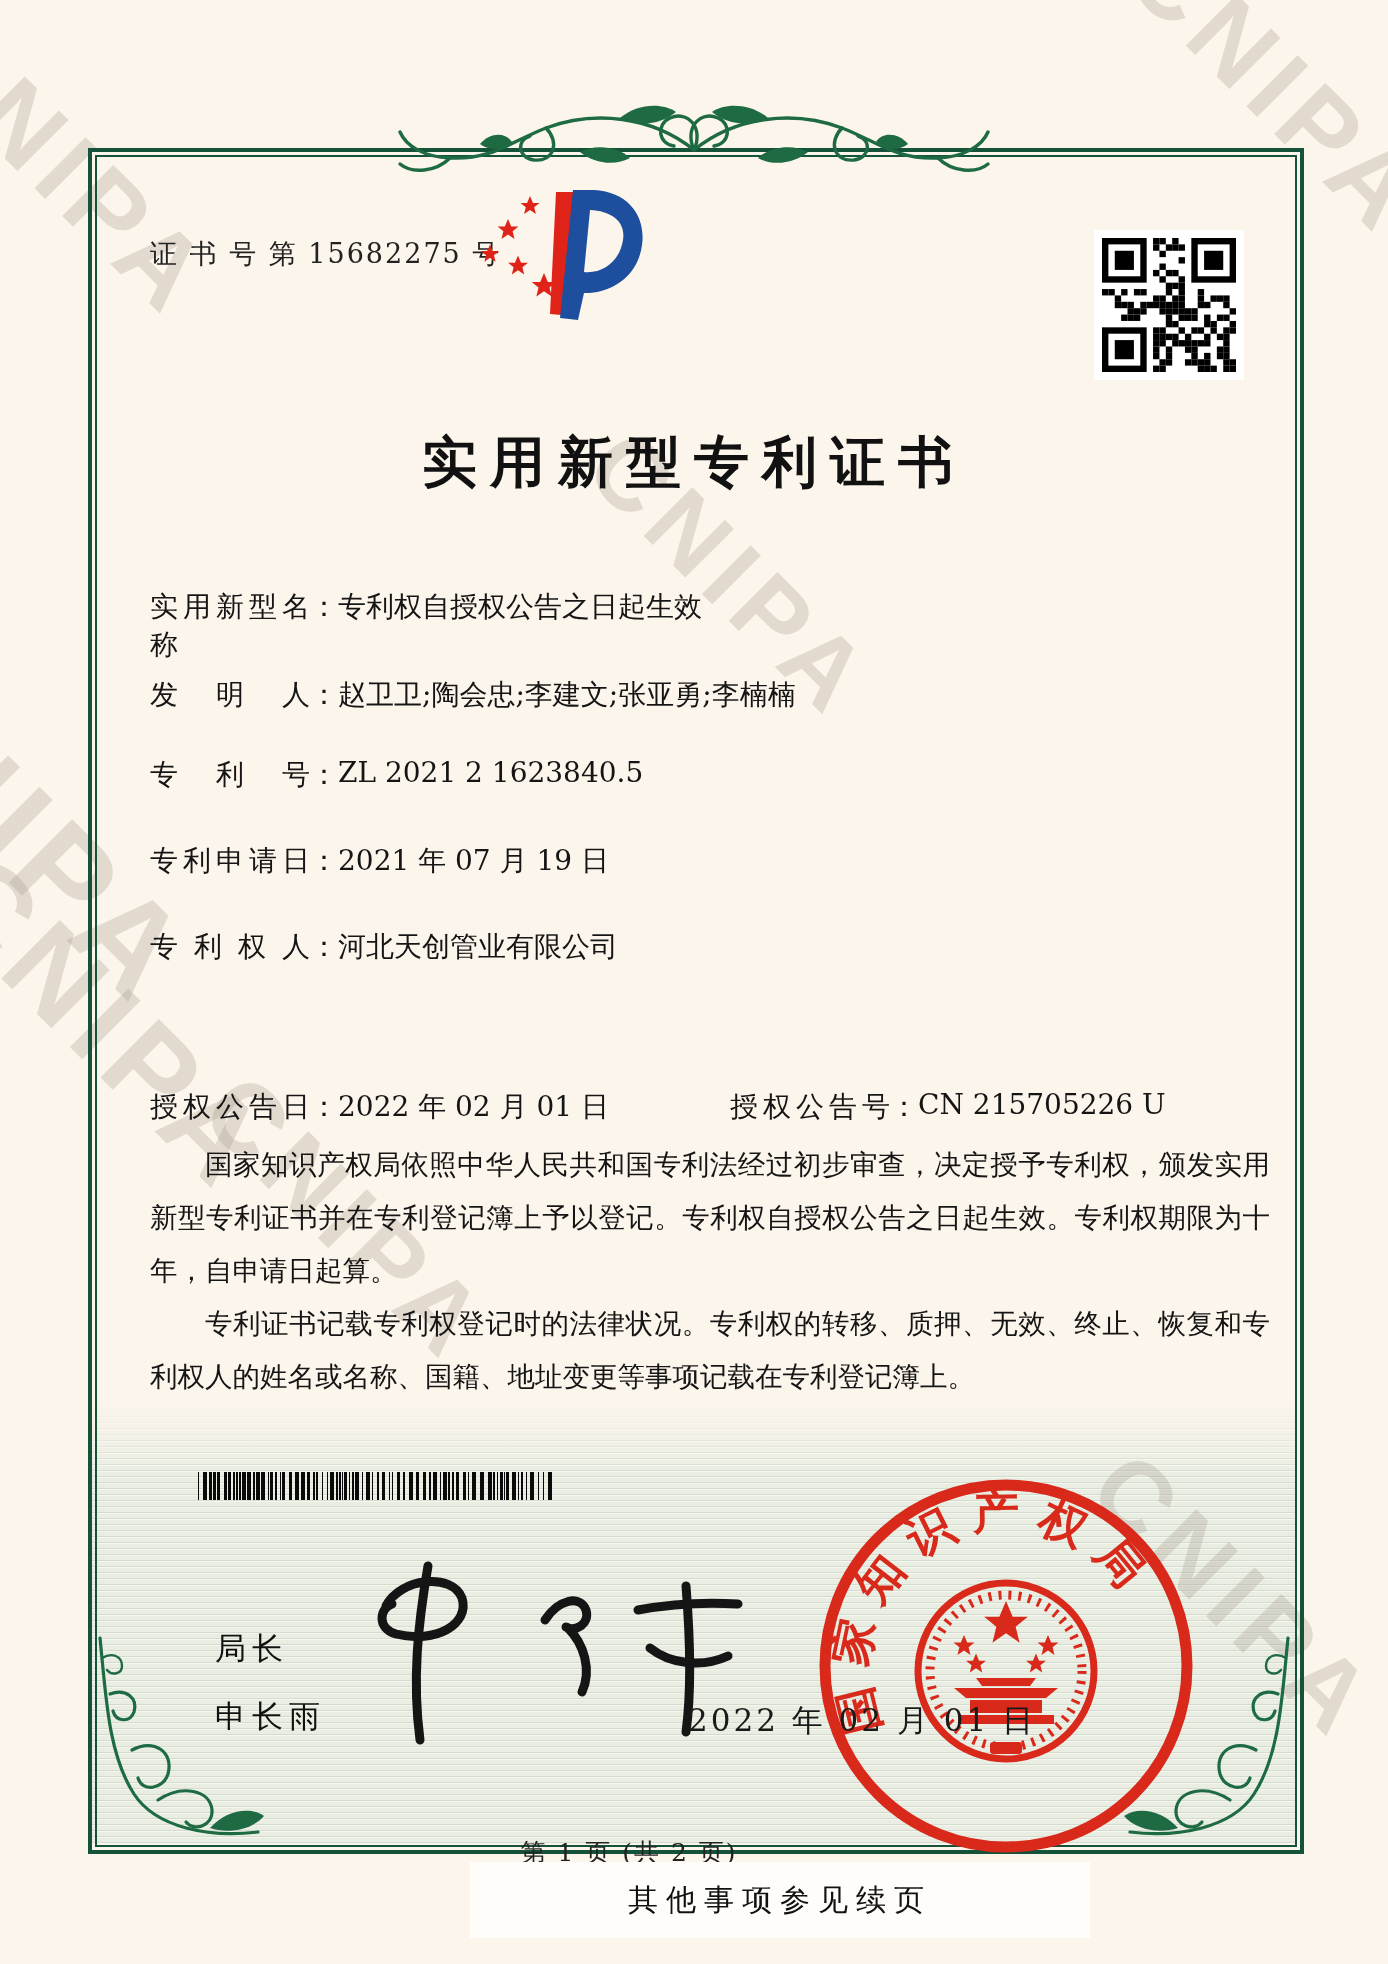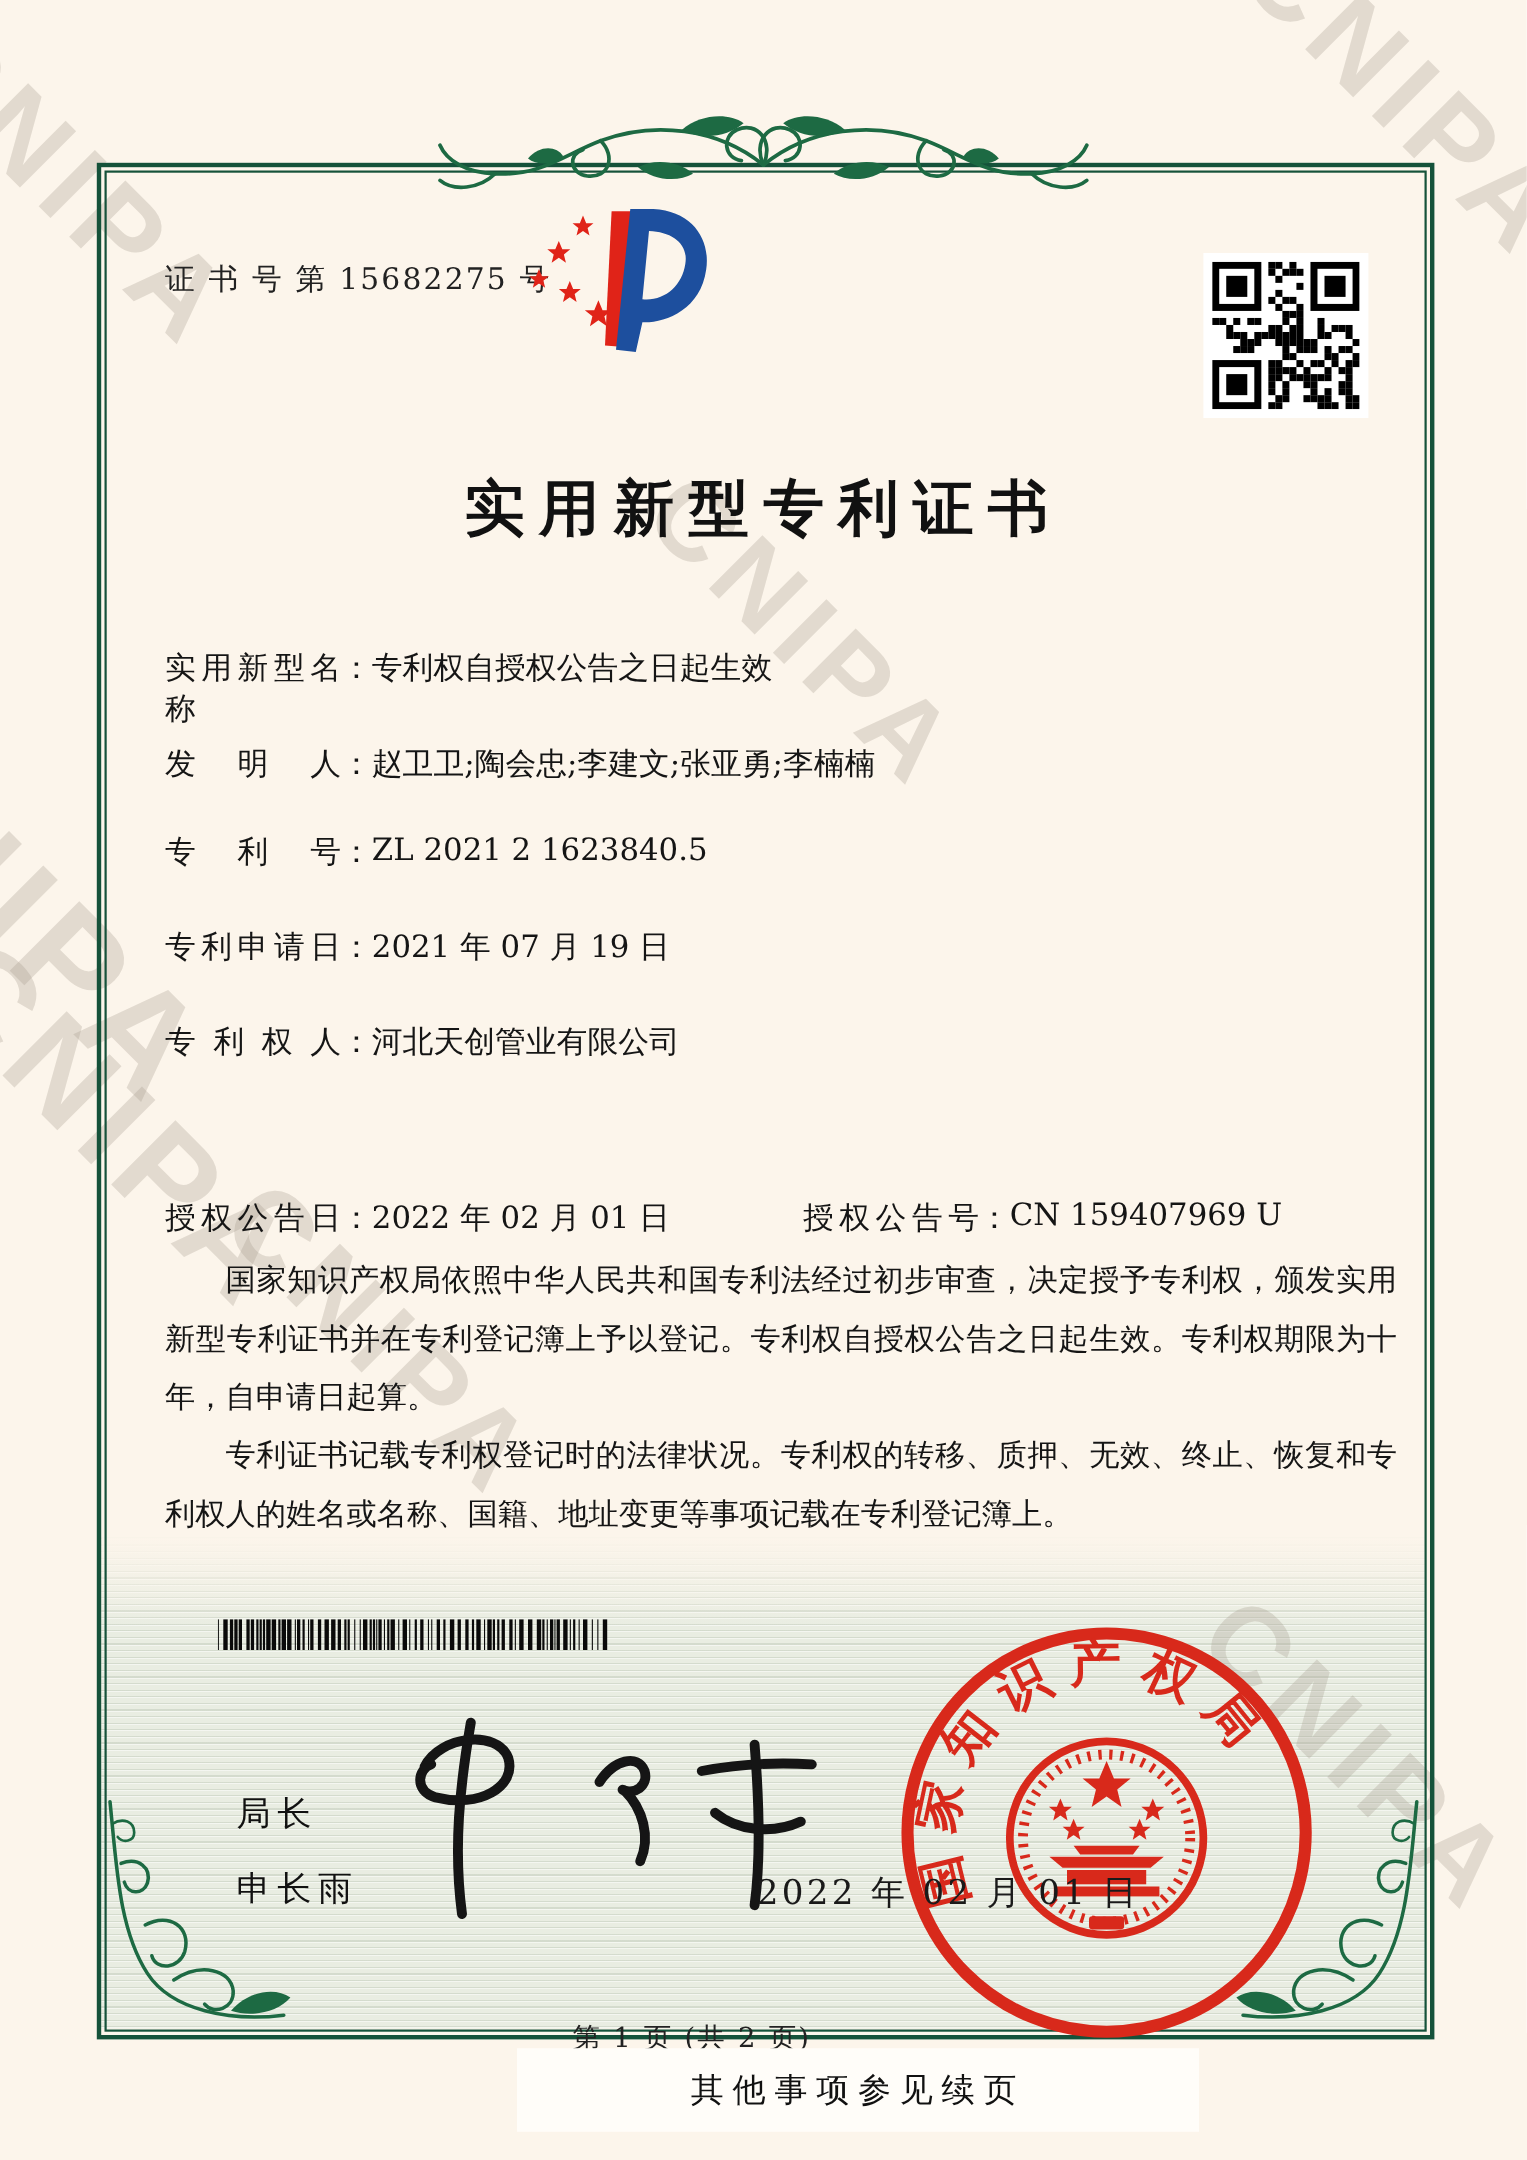--- a/index.html
+++ b/index.html
@@ -271,21 +271,21 @@
     <span class="flabel">专利号</span><span class="colon">：</span><span class="fval">ZL 2021 2 1623840.5</span>
   </div>
   <div class="abs frow" style="top:842px;">
     <span class="flabel">专利申请日</span><span class="colon">：</span><span class="fval">2021 年 07 月 19 日</span>
   </div>
   <div class="abs frow" style="top:928px;">
     <span class="flabel">专利权人</span><span class="colon">：</span><span class="fval">河北天创管业有限公司</span>
   </div>
   <div class="abs frow" style="top:1088px;">
     <span class="flabel">授权公告日</span><span class="colon">：</span><span class="fval">2022 年 02 月 01 日</span>
-    <span class="pair2"><span class="flabel">授权公告号</span><span class="colon">：</span><span class="fval">CN 159407969 U</span></span>
+    <span class="pair2"><span class="flabel">授权公告号</span><span class="colon">：</span><span class="fval">CN 215705226 U</span></span>
   </div>
 
   <div class="abs paras">
     <p>国家知识产权局依照中华人民共和国专利法经过初步审查，决定授予专利权，颁发实用新型专利证书并在专利登记簿上予以登记。专利权自授权公告之日起生效。专利权期限为十年，自申请日起算。</p>
     <p>专利证书记载专利权登记时的法律状况。专利权的转移、质押、无效、终止、恢复和专利权人的姓名或名称、国籍、地址变更等事项记载在专利登记簿上。</p>
   </div>
 
   <svg class="abs barcode" id="barcode" width="362" height="28" viewBox="0 0 362 28">
       <rect x="0" y="0" width="1" height="28" fill="#0a0a0a"></rect>
       <rect x="5" y="0" width="4" height="28" fill="#0a0a0a"></rect>

